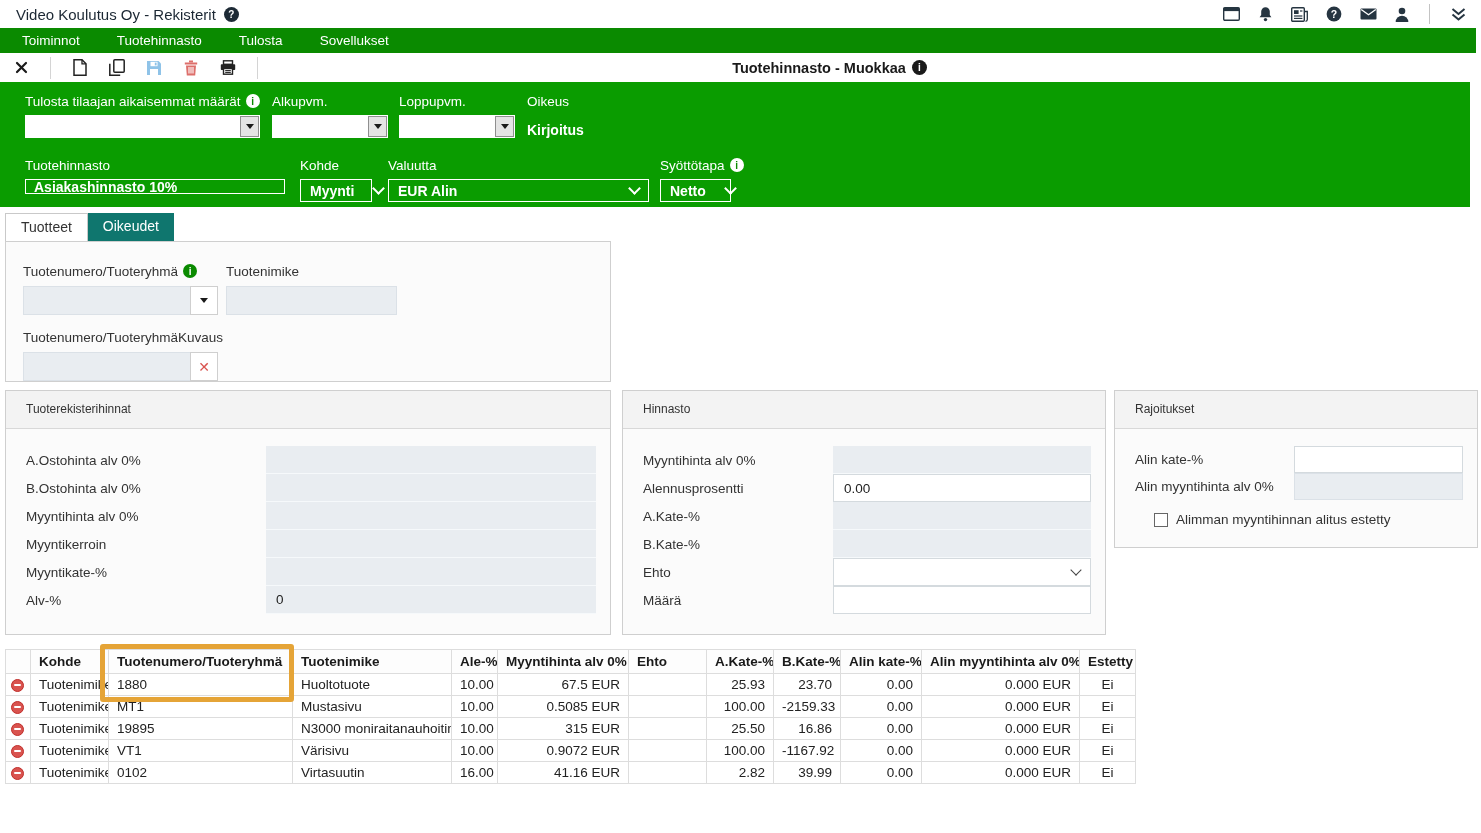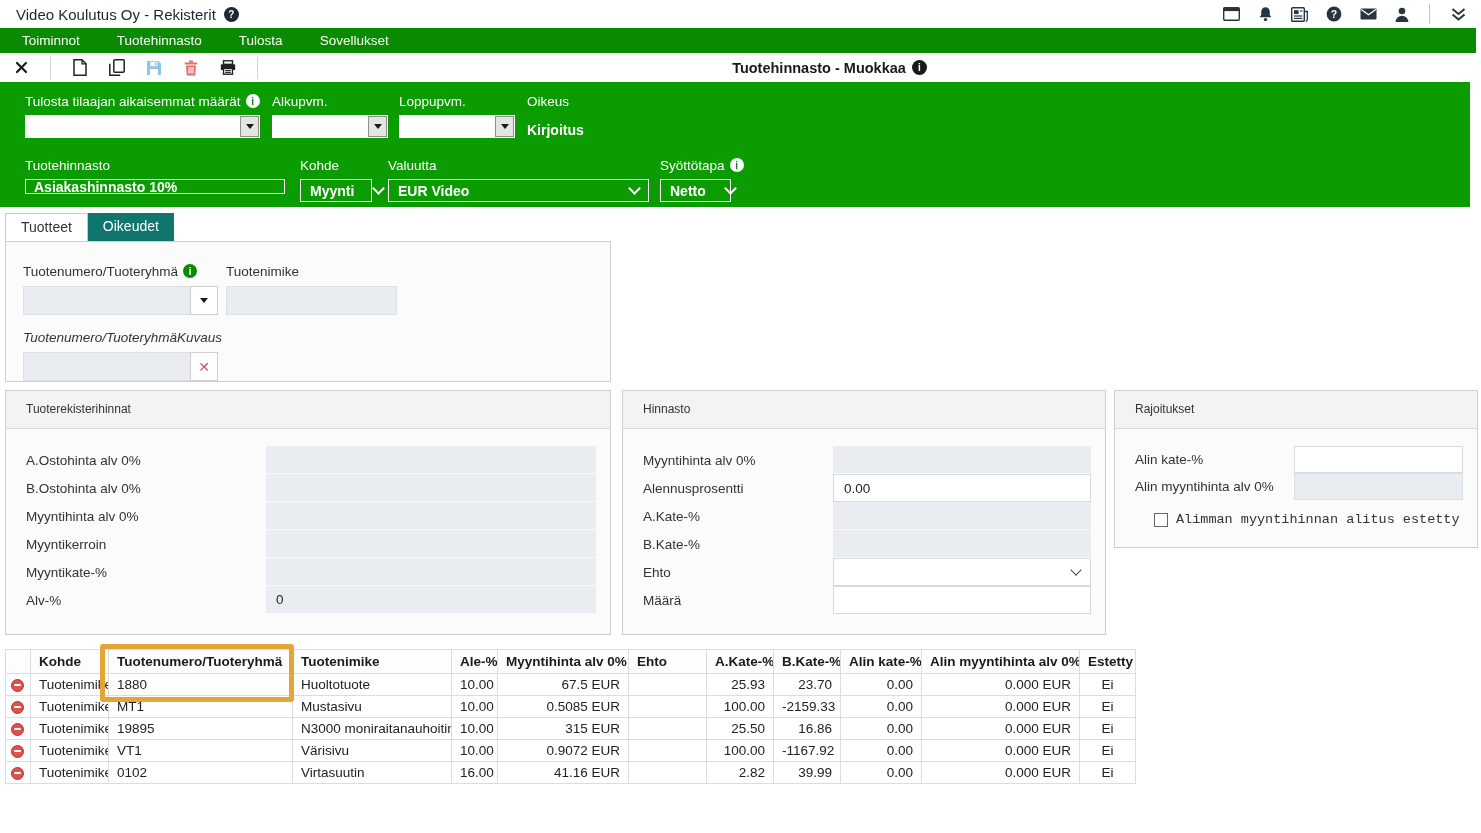--- a/index.html
+++ b/index.html
@@ -50,21 +50,21 @@
   .tab-inactive{background:#fff;border:1px solid #c9c9c9;border-bottom:none;color:#333;}
   .tab-active{background:#0f766e;color:#fff;}
   .tab-panel{margin-left:5px;width:606px;height:141px;border:1px solid #cfcfcf;background:#fbfbfb;box-sizing:border-box;padding:21px 0 0 17px;}
   .tp-label{font-size:13.5px;color:#333;margin-bottom:7px;display:flex;gap:5px;align-items:center;height:16px;}
   .tp-row{display:flex;}
   .combo2{display:flex;width:195px;height:29px;box-sizing:border-box;}
   .combo2-input{flex:1;background:#e9edf1;border:1px solid #dbe1e7;border-right:none;}
   .combo2-btn{width:28px;background:#fff;border:1px solid #cfcfcf;display:flex;align-items:center;justify-content:center;cursor:pointer;box-sizing:border-box;}
   .dis-input{background:#e9edf1;border:1px solid #dbe1e7;height:29px;box-sizing:border-box;}
   .red-x{color:#d9534f;font-weight:bold;font-size:14px;line-height:1;}
-  .mt14{margin-top:14px;font-style:italic;}
+  .mt14{margin-top:14px;}
 
   
   .panels{display:flex;margin:8px 0 0 5px;align-items:flex-start;}
   .panel{border:1px solid #cfcfcf;background:#fbfbfb;box-sizing:border-box;}
   .panel-h{height:37px;line-height:37px;background:#f3f3f3;border-bottom:1px solid #d8d8d8;padding-left:20px;font-size:12px;color:#333;}
   .panel-c{padding:17px 14px 20px 20px;}
   .p-register{width:606px;margin-right:11px;}
   .p-pricelist{width:484px;margin-right:8px;}
   .p-restrict{width:364px;}
   .frow{display:flex;align-items:center;}
@@ -77,21 +77,21 @@
   .t-disabled{background:#e9edf1;border-bottom:1px solid #f6f9fb;}
   .t-disabled-select{background:#e9edf1;border-bottom:1px solid #f6f9fb;justify-content:space-between;cursor:pointer;}
   .t-input{background:#fff;border:1px solid #d4dade;}
   .t-select{background:#fff;border:1px solid #d4dade;justify-content:space-between;cursor:pointer;}
   .chev-d{width:7px;height:7px;border-right:1.6px solid #444;border-bottom:1.6px solid #444;transform:rotate(45deg);margin-top:-4px;flex:0 0 auto;}
   .r-row{display:flex;align-items:flex-start;}
   .r-label{font-size:13.5px;color:#333;width:159px;line-height:17px;padding-top:5px;box-sizing:border-box;flex:0 0 auto;}
   .r-ctl{width:188px;height:27px;box-sizing:border-box;}
   .r-input{background:#fff;border:1px solid #d4dade;}
   .r-dis{background:#e9edf1;border:1px solid #dbe1e7;}
-  .chk-row{display:flex;align-items:center;gap:8px;margin:12px 0 0 19px;font-family:Liberation Mono, monospace;}
+  .chk-row{display:flex;align-items:center;gap:8px;margin:12px 0 0 19px;}
   .checkbox{width:14px;height:14px;border:1px solid #666;background:#fff;box-sizing:border-box;cursor:pointer;flex:0 0 auto;}
   .chk-label{font-size:13.5px;color:#333;}
 
   
   .table-wrap{position:relative;margin:14px 0 0 5px;width:1130px;}
   table{border-collapse:collapse;table-layout:fixed;width:1130px;font-size:13.5px;}
   th,td{border:1px solid #ddd;padding:3px 8px;overflow:hidden;white-space:nowrap;box-sizing:border-box;}
   th{font-weight:bold;color:#1a1a1a;height:24px;background:#fdfdfd;text-align:left;}
   td{height:22px;color:#222;}
   .al-r{text-align:right;}
@@ -269,21 +269,21 @@
       <div class="gf-field w72 ml15">
         <span class="gf-label">Kohde</span>
         <div class="gselect">
             <span>Myynti</span>
             <span class="chev-w"></span>
           </div>
       </div>
       <div class="gf-field w261 ml16">
         <span class="gf-label">Valuutta</span>
         <div class="gselect">
-            <span>EUR Video</span>
+            <span>EUR Alin</span>
             <span class="chev-w"></span>
           </div>
       </div>
       <div class="gf-field w71 ml11">
         <span class="gf-label">
             <span>Syöttötapa</span>
             <span class="info-white">i</span>
           </span>
         <div class="gselect">
             <span>Netto</span>

